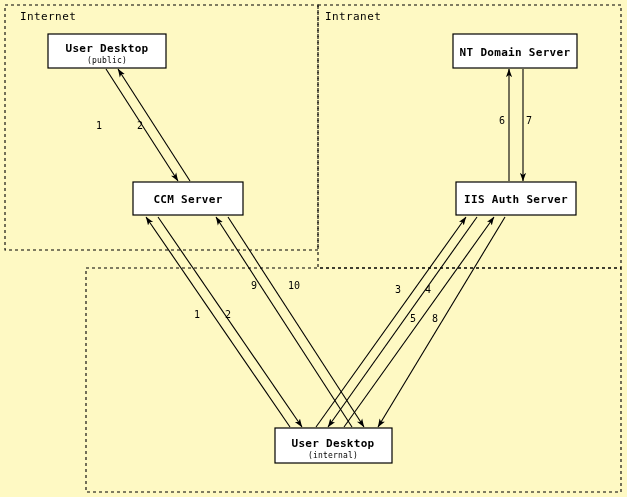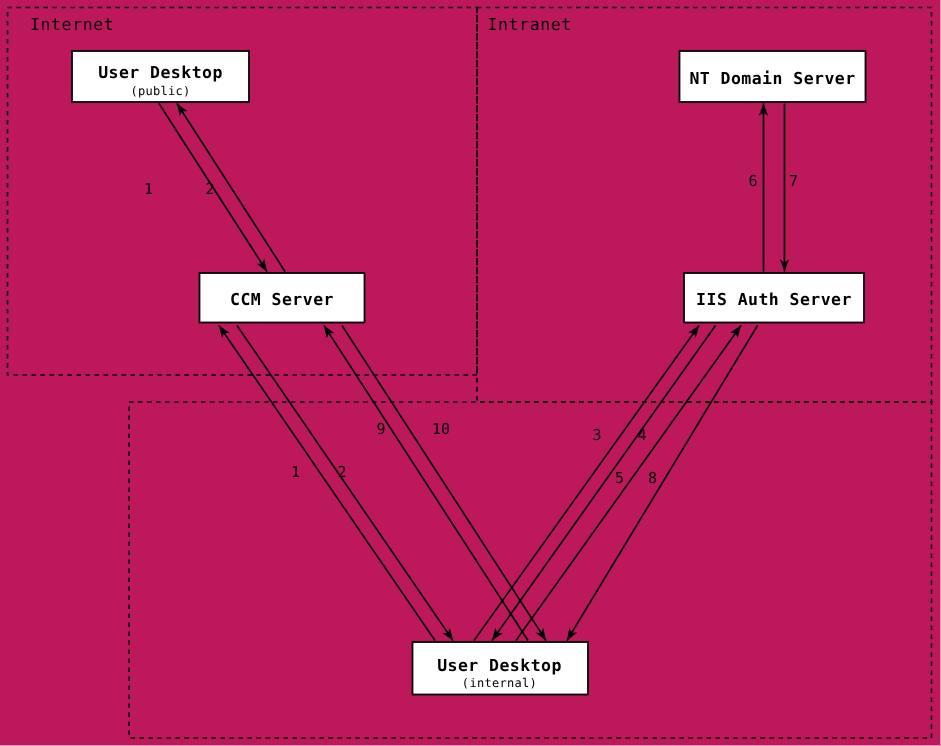--- a/index.html
+++ b/index.html
@@ -7,21 +7,21 @@
     padding: 0;
     background: #ffffff;
   }
   body {
     font-family: "DejaVu Sans Mono", monospace;
   }
   #diagram-root {
     position: relative;
     width: 627px;
     height: 497px;
-    background: #be185d;
+    background: #fef9c3;
     overflow: hidden;
   }
   svg.layer {
     position: absolute;
     left: 0;
     top: 0;
     width: 627px;
     height: 497px;
   }
   .zone-label {

